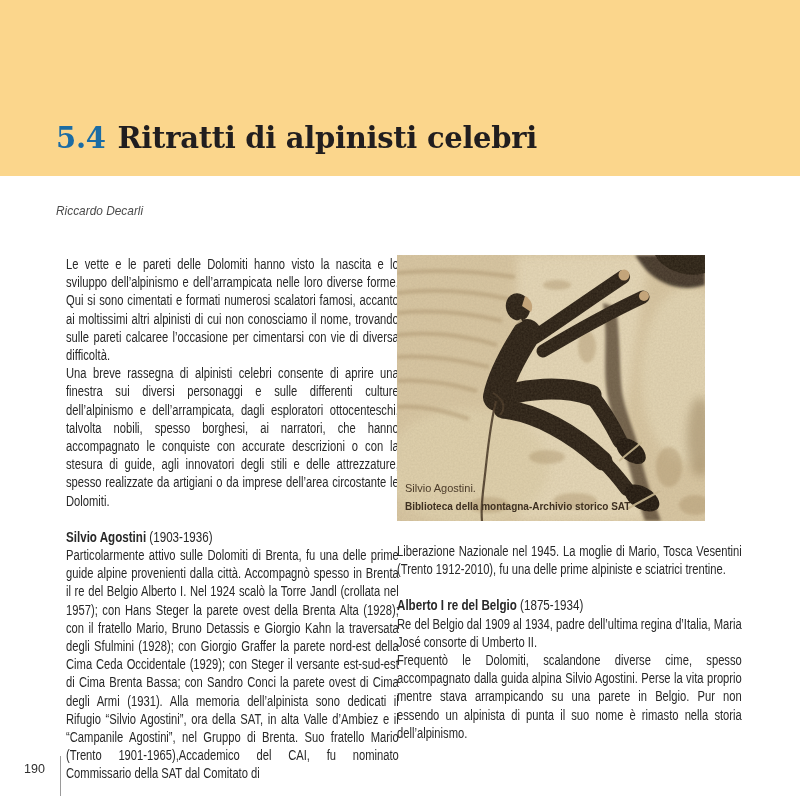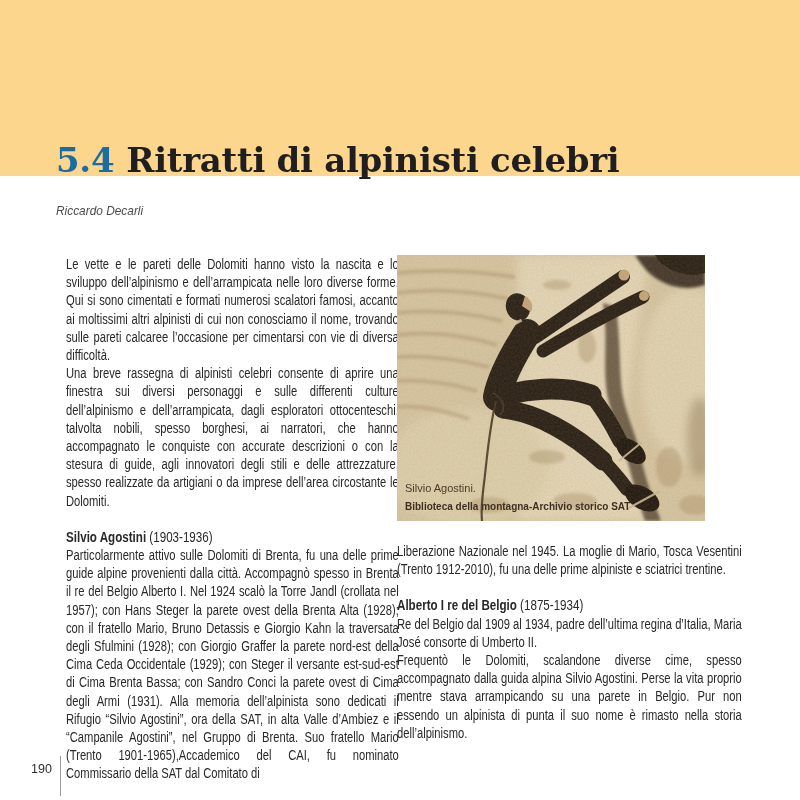--- a/index.html
+++ b/index.html
@@ -14,24 +14,24 @@
     color: #2a2a2a;
   }
   .banner {
     position: absolute;
     left: 0; top: 0;
     width: 800px; height: 176px;
     background: #fbd68c;
   }
   .title-row {
     position: absolute;
-    left: 56px; top: 140px;
+    left: 56px; top: 121px;
     font-family: "DejaVu Serif", serif;
     font-weight: 700;
-    font-size: 34px;
+    font-size: 29px;
     letter-spacing: -0.3px;
     white-space: nowrap;
   }
   .section-number { color: #1b6ca4; margin-right: 12px; }
   .section-title  { color: #211e1f; }
   .author {
     position: absolute;
     left: 56px; top: 203px;
     font-style: italic;
     font-size: 13.5px;
@@ -69,21 +69,21 @@
   .photo svg { display: block; }
   .photo-caption {
     position: absolute;
     left: 8px;
     color: #4b3b29;
   }
   .caption-line1 { top: 227px; font-size: 11px; }
   .caption-line2 { top: 246px; font-size: 10px; font-weight: 700; color: #3e3021; }
   .page-number {
     position: absolute;
-    left: 31px; top: 762px;
+    left: 24px; top: 762px;
     font-size: 12.5px;
     color: #2f2f2f;
   }
   .footer-rule {
     position: absolute;
     left: 60px; top: 756px;
     width: 1px; height: 40px;
     background: #9a9a9a;
   }
 </style>

